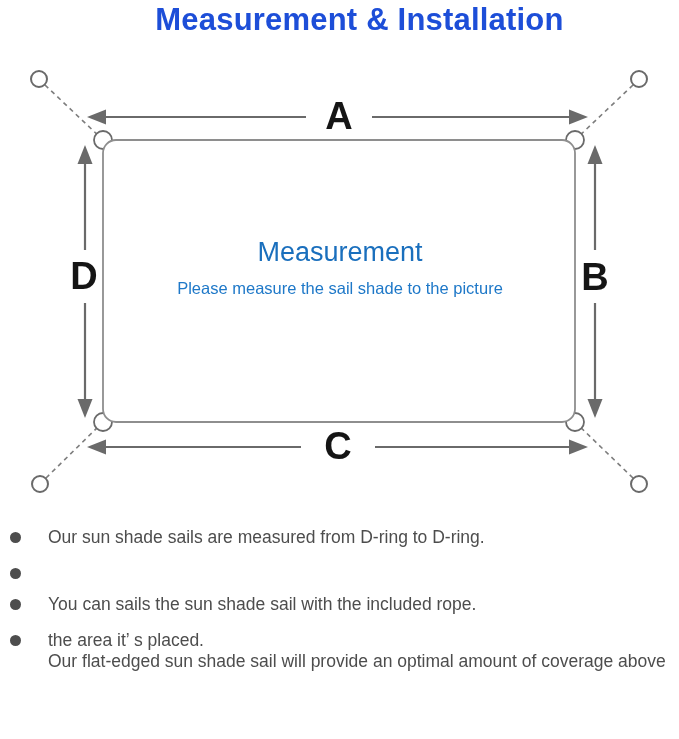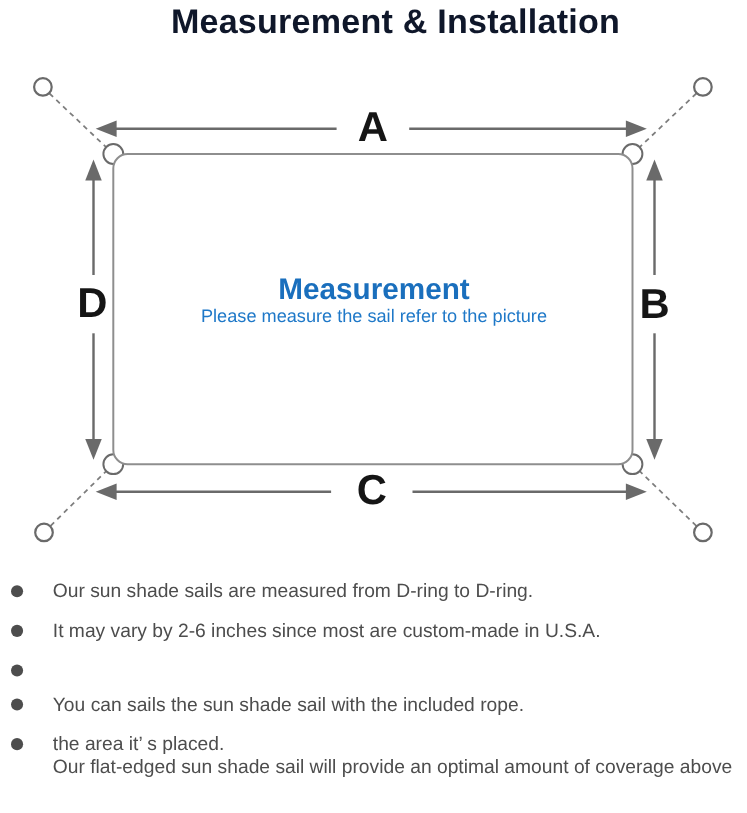--- a/index.html
+++ b/index.html
@@ -9,44 +9,44 @@
     font-family: "Liberation Sans", sans-serif;
     overflow: hidden;
   }
   .page { position: relative; width: 679px; height: 739px; background: #fff; }
 
   
   .title {
     position: absolute; top: 2px; left: 0; width: 671px;
     text-align: center;
     font-size: 31px; font-weight: bold;
-    color: #0f172a;
+    color: #1d4ed8;
     letter-spacing: 0.2px;
     padding-left: 48px;
   }
 
   
   .diagram { position: absolute; top: 60px; left: 0; width: 679px; height: 460px; }
   .diagram svg { position: absolute; top: 0; left: 0; }
 
   .dim-label {
     position: absolute;
     transform: translate(-50%, -50%);
     font-size: 38px; font-weight: bold; color: #151515;
     line-height: 1;
   }
   .label-a { left: 339px; top: 56px; }
   .label-b { left: 595px; top: 217px; }
   .label-c { left: 338px; top: 386px; }
   .label-d { left: 84px;  top: 216px; }
 
   .center-title {
-    position: absolute; left: 340px; top: 203px;
+    position: absolute; left: 340px; top: 192px;
     transform: translate(-50%, -50%);
-    font-size: 27px; font-weight: bold; color: #1a6fbd;
+    font-size: 27px; font-weight: normal; color: #1a6fbd;
     white-space: nowrap;
   }
   .center-sub {
     position: absolute; left: 340px; top: 228px;
     transform: translate(-50%, -50%);
     font-size: 16.5px; color: #1e78c8;
     white-space: nowrap;
   }
 
   
@@ -136,34 +136,28 @@
         </g>
       </g>
     </svg>
 
     <div class="dim-label label-a">A</div>
     <div class="dim-label label-b">B</div>
     <div class="dim-label label-c">C</div>
     <div class="dim-label label-d">D</div>
 
     <div class="center-title">Measurement</div>
-    <div class="center-sub">Please measure the sail refer to the picture</div>
+    <div class="center-sub">Please measure the sail shade to the picture</div>
   </div>
 
   <ul class="bullets">
     <li>
       <span class="dot"></span>
       <div class="note-text">
         <div>Our sun shade sails are measured from D-ring to D-ring.</div>
-      </div>
-    </li>
-    <li>
-      <span class="dot"></span>
-      <div class="note-text">
-        <div>It may vary by 2-6 inches since most are custom-made in U.S.A.</div>
       </div>
     </li>
     <li>
       <span class="dot"></span>
       <div class="note-text">
       </div>
     </li>
     <li>
       <span class="dot"></span>
       <div class="note-text">

